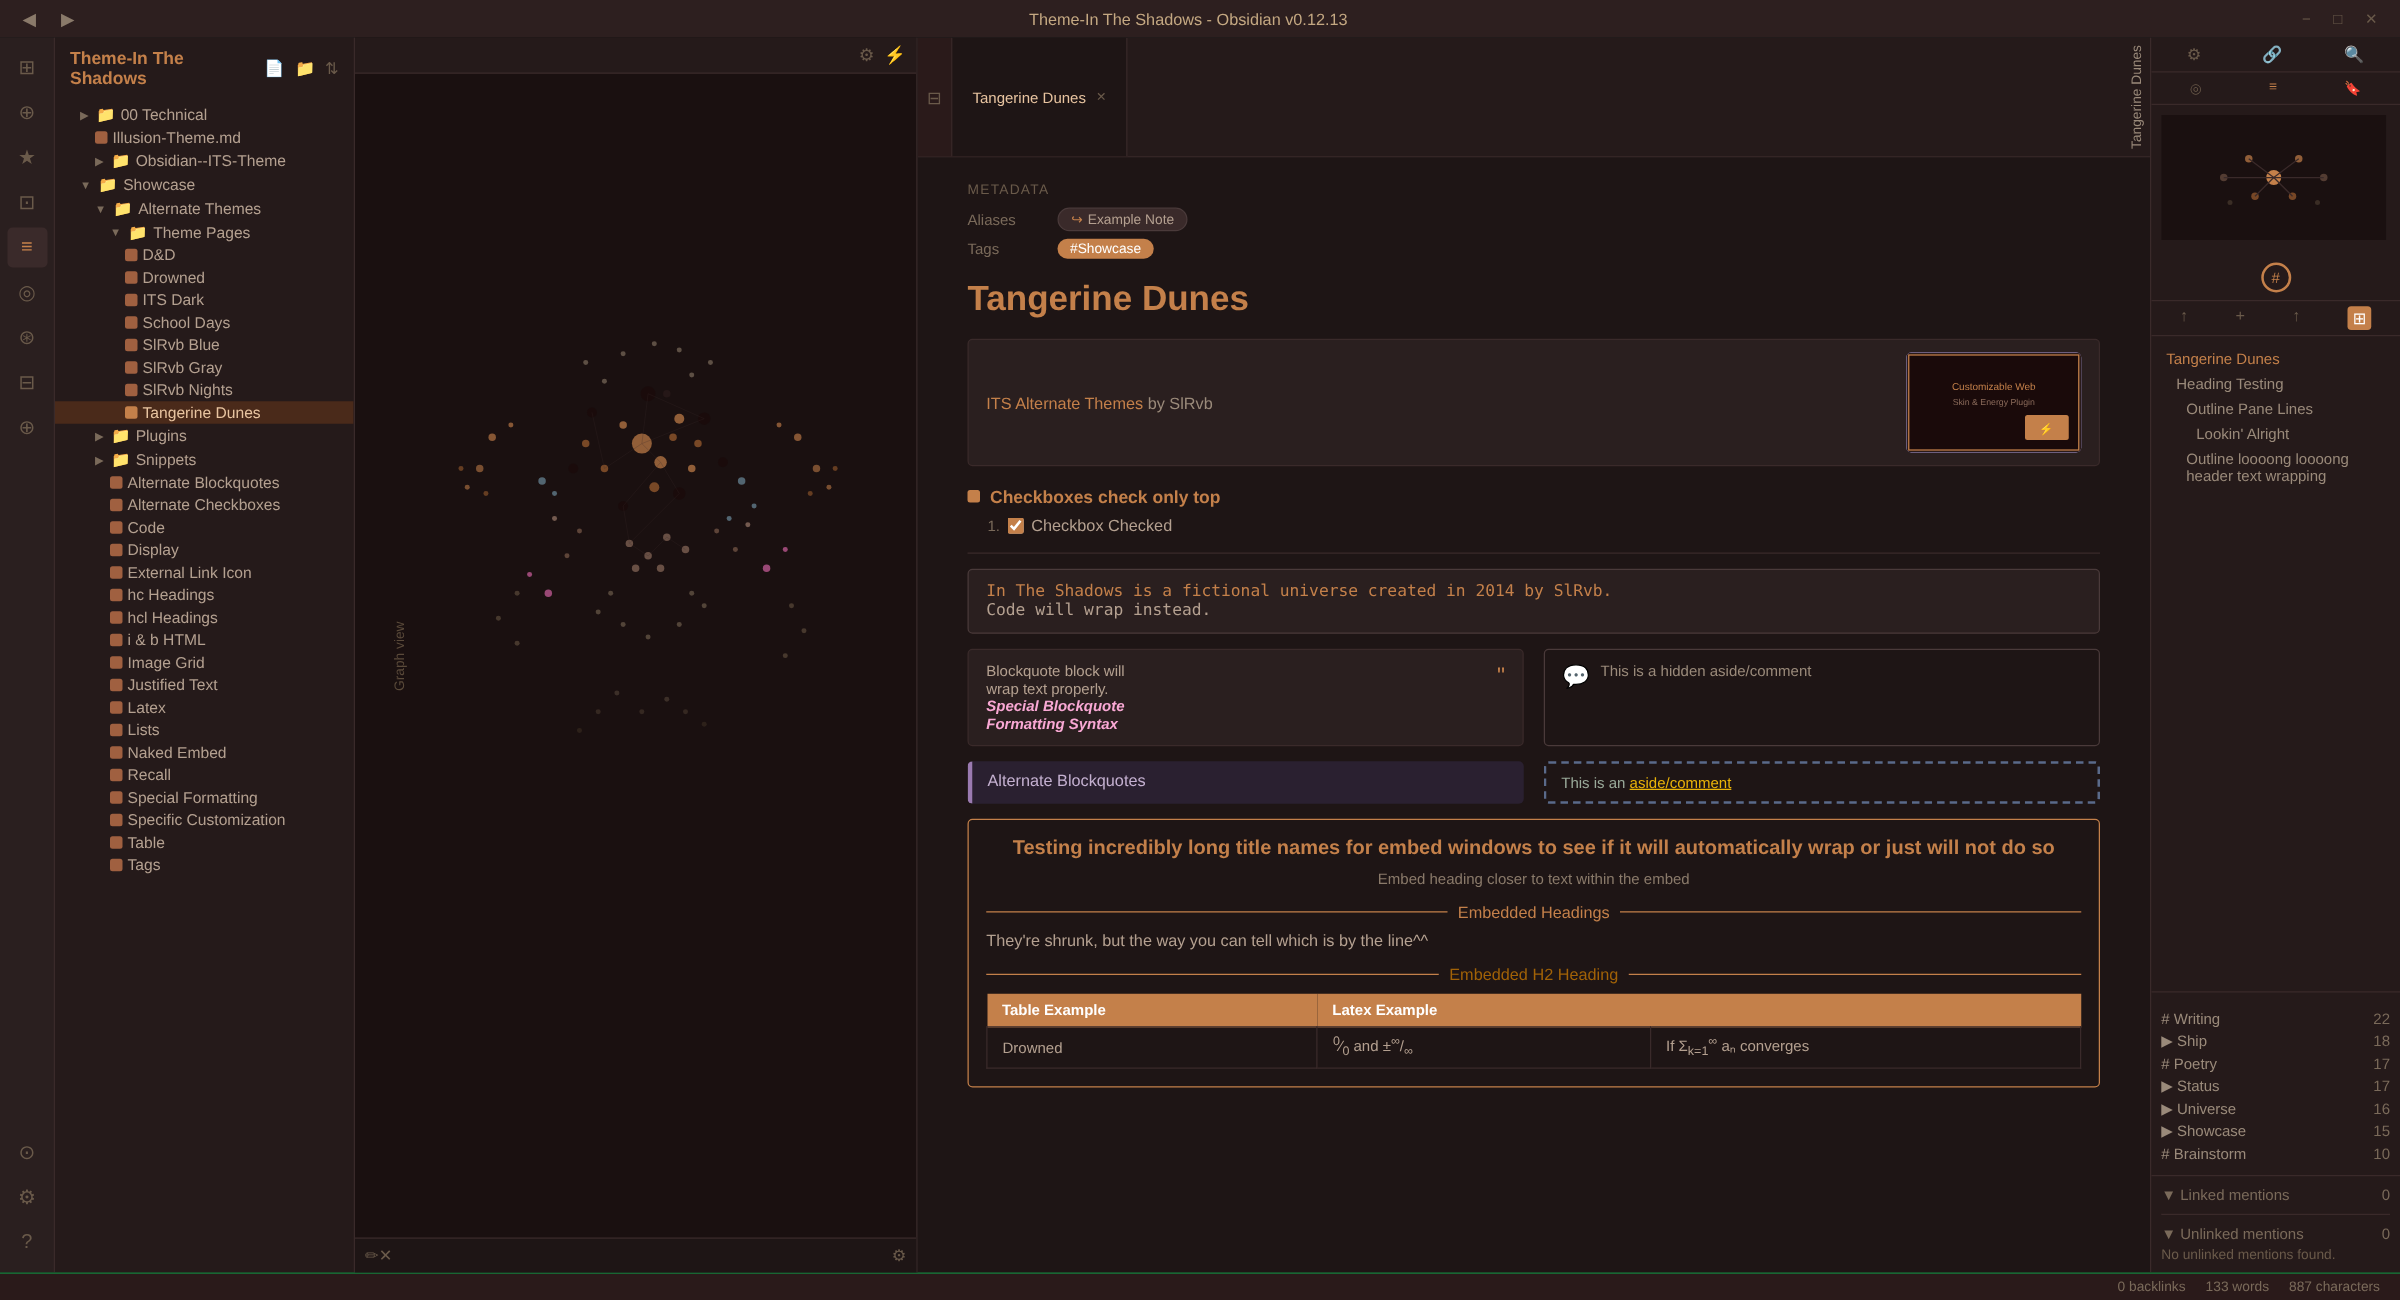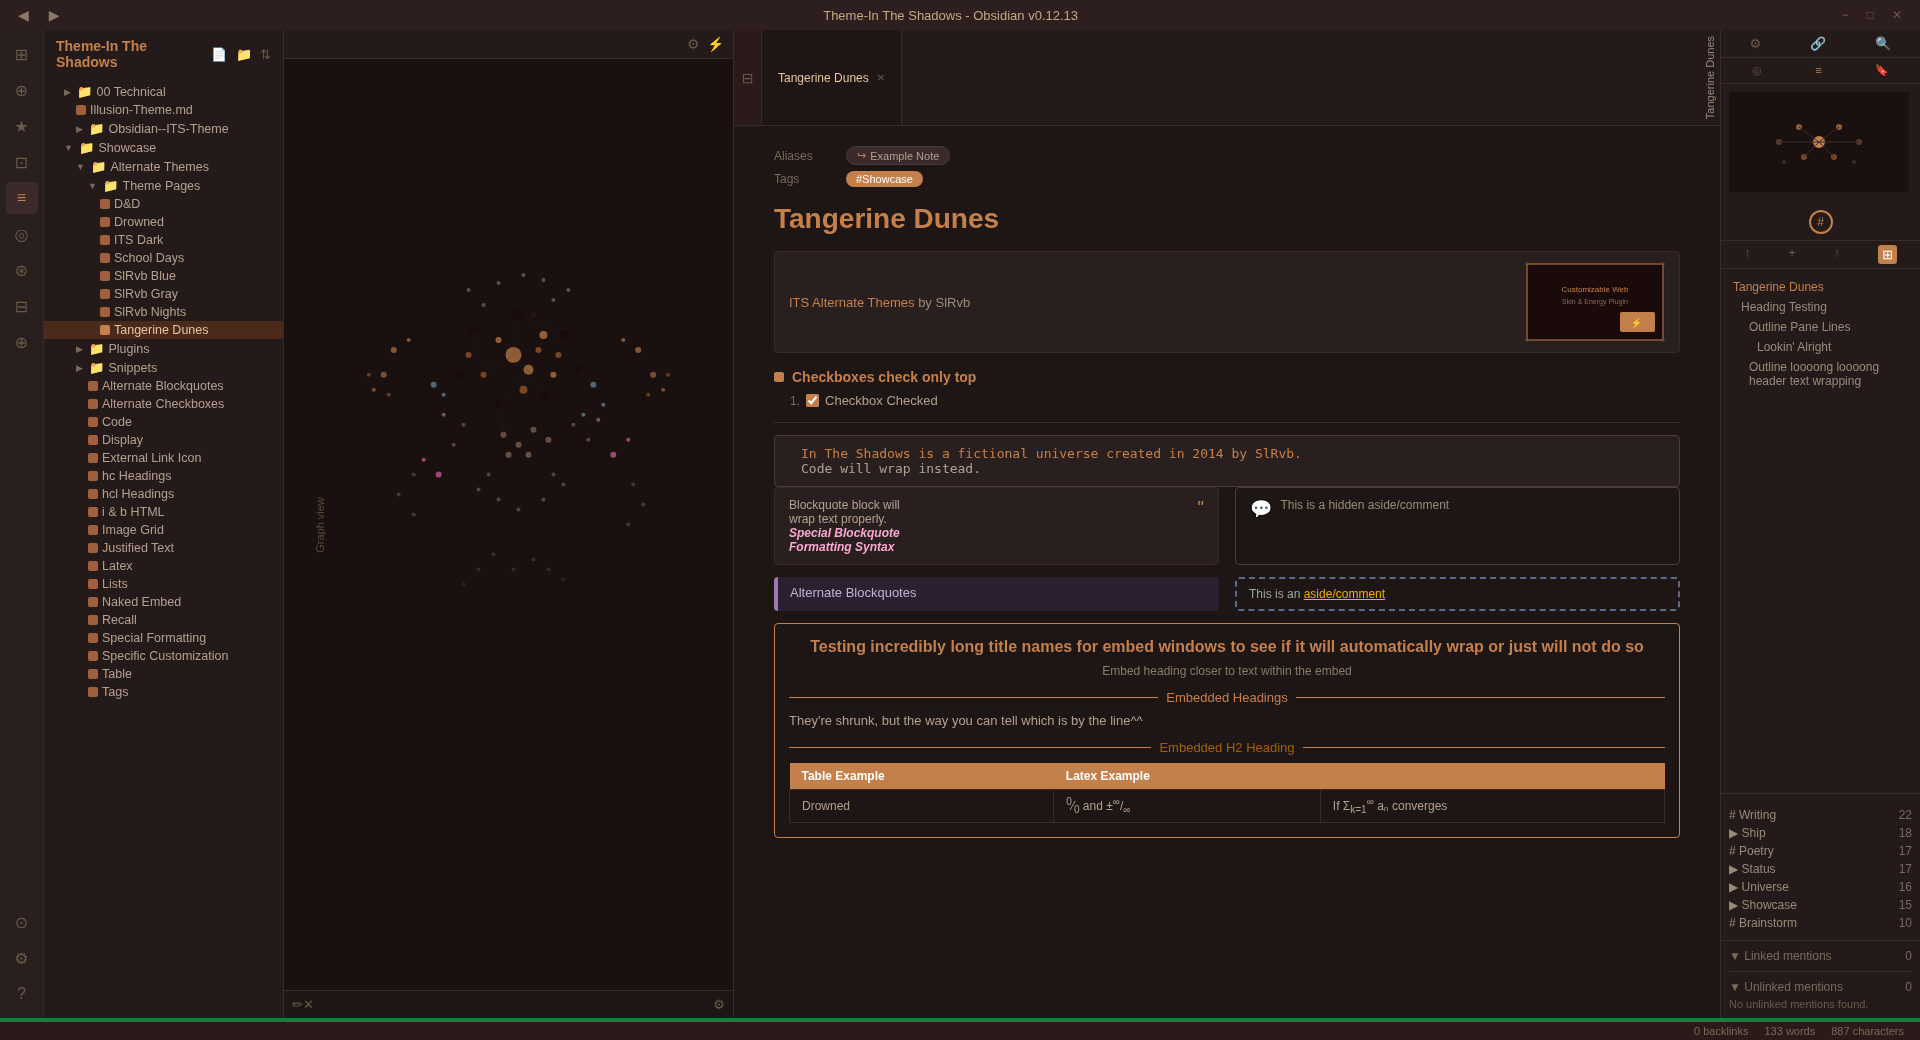--- a/index.html
+++ b/index.html
@@ -58,21 +58,21 @@
     .tag-header { font-size: 11px; color: #7a6a5a; display: flex; justify-content: space-between; align-items: center; margin-bottom: 4px; }
     .tag-item { display: flex; justify-content: space-between; font-size: 12px; color: #9a8a7a; padding: 2px 0; }
     .tag-count { color: #7a6a5a; }
 
     
     .mentions-section { padding: 8px; border-top: 1px solid #3a2a2a; font-size: 12px; }
     .mentions-header { color: #7a6a5a; margin-bottom: 4px; display: flex; justify-content: space-between; }
     .no-mentions { color: #6a5a4a; font-size: 11px; }
 
     
-    .status-bar { height: 22px; background: #2a1a1a; border-top: 4px solid #15803d; display: flex; align-items: center; justify-content: flex-end; padding: 0 16px; gap: 16px; font-size: 11px; color: #7a6a5a; flex-shrink: 0; }
+    .status-bar { height: 22px; background: #2a1a1a; border-top: 1px solid #15803d; display: flex; align-items: center; justify-content: flex-end; padding: 0 16px; gap: 16px; font-size: 11px; color: #7a6a5a; flex-shrink: 0; }
 
     
     .doc-metadata { margin-bottom: 16px; font-size: 12px; }
     .doc-metadata .meta-row { display: flex; align-items: center; gap: 12px; margin-bottom: 6px; }
     .meta-label { color: #7a6a5a; width: 60px; }
     .meta-alias { background: #3a2a2a; border: 1px solid #4a3a3a; border-radius: 12px; padding: 2px 10px; font-size: 11px; color: #b4a090; display: flex; align-items: center; gap: 4px; }
     .meta-tag { background: #c4804a; border-radius: 12px; padding: 2px 10px; font-size: 11px; color: #fff; }
 
     .doc-title { color: #c4804a; font-size: 28px; font-weight: 700; margin-bottom: 16px; }
 
@@ -82,21 +82,21 @@
     .callout-image { width: 140px; height: 80px; background: #c4b5fd; border-radius: 4px; overflow: hidden; display: flex; align-items: center; justify-content: center; font-size: 10px; color: #6a5a4a; }
 
     .checkbox-section { margin-bottom: 12px; }
     .checkbox-heading { color: #c4804a; font-size: 14px; font-weight: 600; display: flex; align-items: center; gap: 8px; margin-bottom: 6px; }
     .checkbox-item { display: flex; align-items: center; gap: 6px; padding: 2px 0 2px 16px; font-size: 13px; color: #b4a090; }
     .checkbox-item input { accent-color: #c4804a; }
     .code-inline { background: #2a1f1f; border: 1px solid #4a3a3a; border-radius: 3px; padding: 1px 6px; font-family: monospace; color: #c4804a; font-size: 12px; }
 
     .divider { border: none; border-top: 1px solid #3a2a2a; margin: 12px 0; }
 
-    .info-block { background: #2a1f1f; border: 1px solid #4a3a3a; border-radius: 4px; padding: 10px 26px; font-size: 13px; color: #b4a090; font-family: monospace; }
+    .info-block { background: #2a1f1f; border: 1px solid #4a3a3a; border-radius: 4px; padding: 10px 14px; margin-bottom: 12px; font-size: 13px; color: #b4a090; font-family: monospace; }
 
     .blockquote-area { display: flex; gap: 16px; margin-bottom: 12px; }
     .blockquote-box { flex: 1; background: #2a1f1f; border-left: 3px solid #c4804a; border: 1px solid #3a2a2a; padding: 10px 14px; border-radius: 4px; font-size: 12px; color: #b4a090; }
     .blockquote-special { color: #f9a8d4; font-weight: 700; font-style: italic; font-size: 12px; }
     .quote-mark { color: #c4804a; font-size: 18px; float: right; }
     .aside-box { flex: 1; border: 1px solid #4a3a3a; padding: 10px 14px; border-radius: 4px; font-size: 12px; color: #9a8a7a; display: flex; align-items: flex-start; gap: 8px; }
 
     .alt-blockquote-area { display: flex; gap: 16px; margin-bottom: 12px; align-items: stretch; }
     .alt-blockquote { flex: 1; background: #2a2030; border-left: 4px solid #9a7ab0; padding: 8px 12px; border-radius: 4px; font-size: 13px; color: #c4b0d0; }
     .alt-aside { flex: 1; border: 2px dashed #5a6a8a; padding: 8px 12px; border-radius: 4px; font-size: 12px; color: #9aaa9a; }
@@ -487,20 +487,21 @@
       </div>
       <div style="flex:1;"></div>
       <div class="vertical-tab-label">
         <span>Tangerine Dunes</span>
       </div>
     </div>
 
     <div class="editor-pane">
 
       <div class="doc-metadata">
+        <div style="font-size:11px; color:#6a5a4a; letter-spacing:1px; margin-bottom:8px;">METADATA</div>
         <div class="meta-row">
           <span class="meta-label">Aliases</span>
           <span class="meta-alias">
             <span style="color:#c4804a;">↪</span>
             <span>Example Note</span>
           </span>
         </div>
         <div class="meta-row">
           <span class="meta-label">Tags</span>
           <span class="meta-tag">#Showcase</span>

